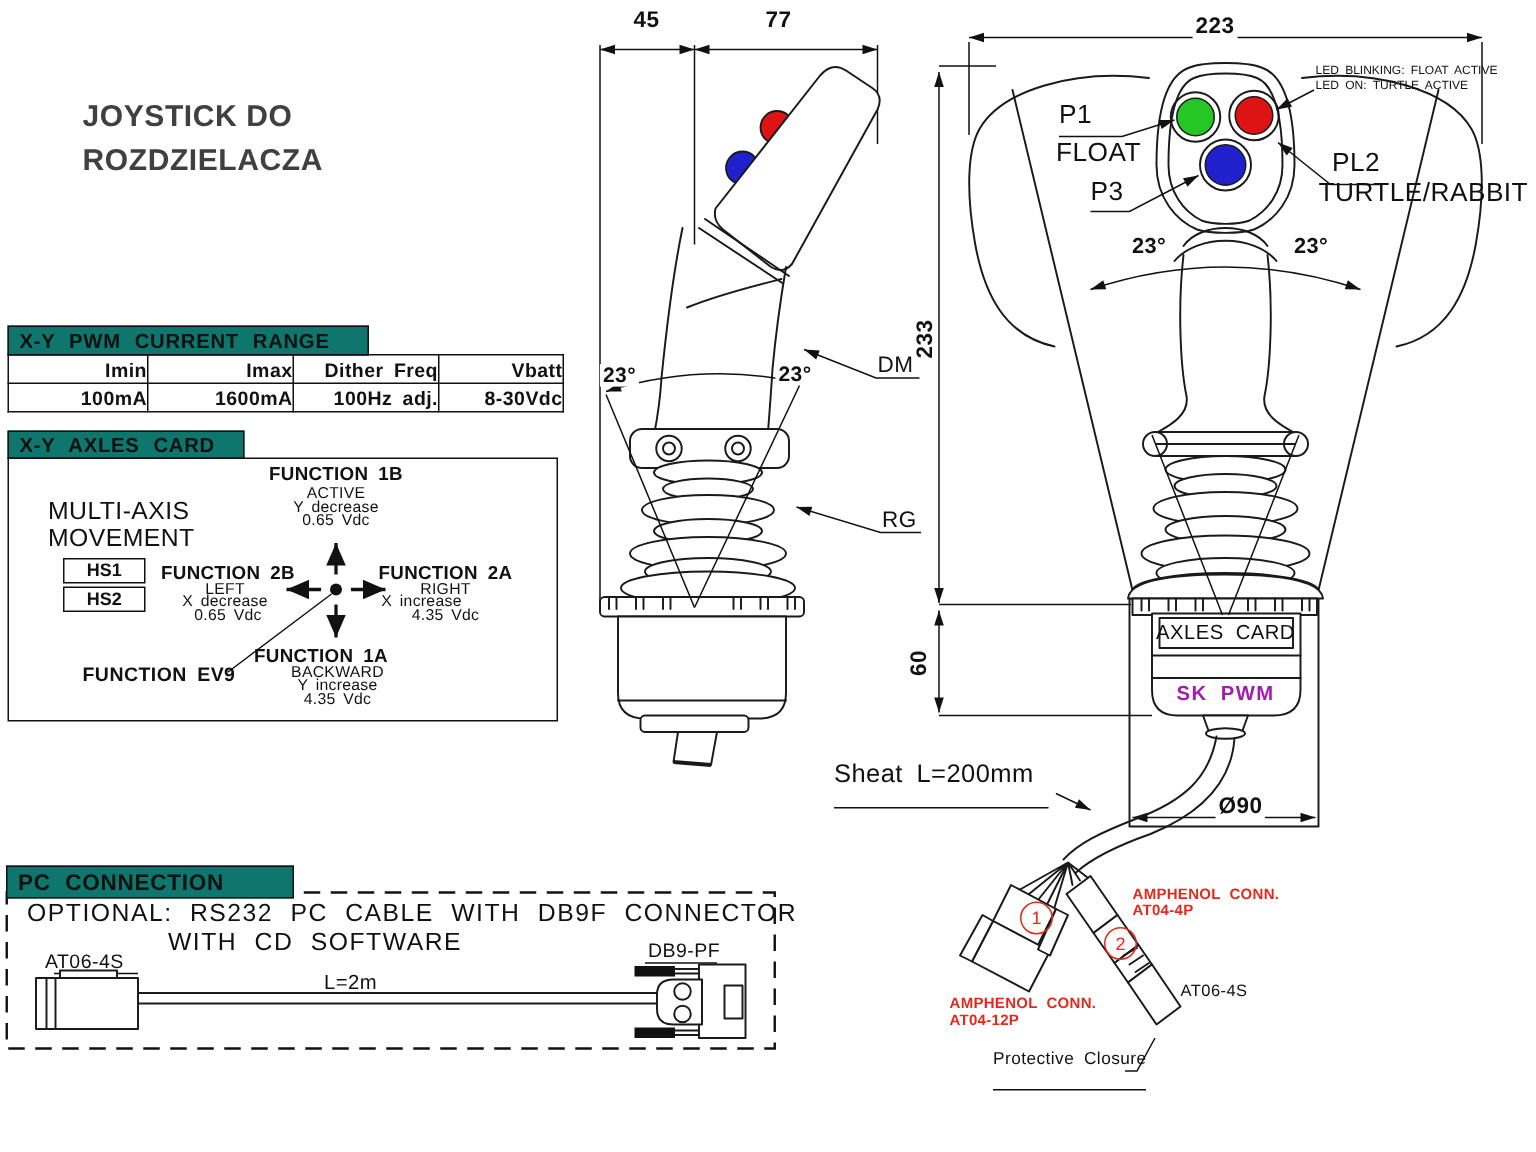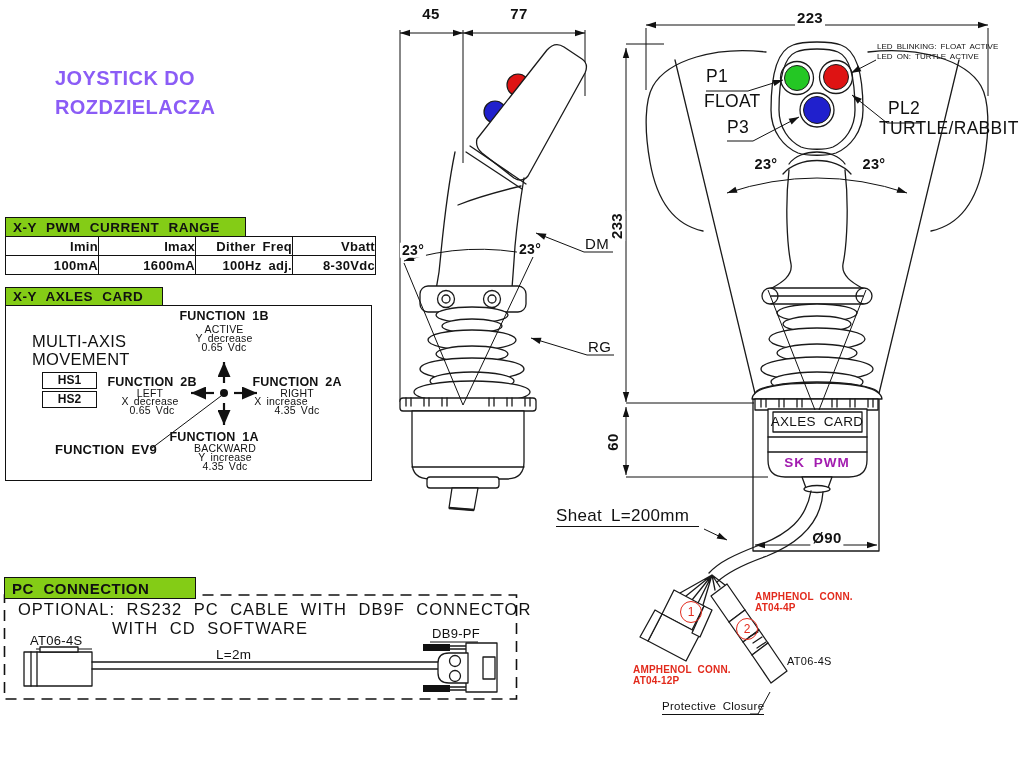--- a/index.html
+++ b/index.html
@@ -10,22 +10,22 @@
   .lnf{stroke:#1a1a1a;fill:#fff;stroke-width:1.3;stroke-linejoin:round}
   .dim{stroke:#111;fill:none;stroke-width:1}
   .thick{stroke:#1a1a1a;stroke-width:2.6}
   .t{position:absolute;white-space:nowrap;line-height:1.04;letter-spacing:.3px}
   .b{font-weight:bold}
   .cx{transform:translateX(-50%)}
   .cc{transform:translate(-50%,-50%)}
   .rot{transform:translate(-50%,-50%) rotate(-90deg)}
   .ws{word-spacing:4px}
   .wbg{background:#fff;padding:0 2px}
-  .u{border-bottom:1.5px solid #111;padding-bottom:1px}
-  .tab{position:absolute;box-sizing:border-box;border:1.6px solid #111;background:#84cc16;
+  .u{border-bottom:1.5px solid #111;padding-bottom:13px}
+  .tab{position:absolute;box-sizing:border-box;border:1.6px solid #111;background:#0f766e;
        display:flex;align-items:center;padding:0 7px;font-weight:bold;word-spacing:5px;letter-spacing:.5px}
   .panel{position:absolute;box-sizing:border-box;border:1.6px solid #111}
   table.pwm{position:absolute;left:5px;top:236px;border-collapse:collapse;table-layout:fixed;
        font-size:13px;font-weight:bold}
   table.pwm td{border:1.6px solid #111;text-align:right;padding:0;height:18px;word-spacing:3px;letter-spacing:.3px}
   .hsbox{position:absolute;box-sizing:border-box;border:1.4px solid #111;font-size:12px;font-weight:bold;
        text-align:center;line-height:14px}
   .fn{font-size:12.5px;font-weight:bold;letter-spacing:.2px;word-spacing:3px}
   .fns{font-size:10.5px;letter-spacing:.2px;word-spacing:2px}
   .small-red{font-size:10px;font-weight:bold;letter-spacing:.2px;word-spacing:3px}
@@ -217,21 +217,21 @@
       <rect x="423" y="685" width="27" height="7" fill="#111"></rect>
       <path class="ln" d="M450,646 H466 M450,649 H466 M450,687 H466 M450,690 H466"></path>
       <rect class="lnf" x="466" y="643" width="31" height="49"></rect>
       <path class="lnf" d="M449,653 L468,653 L468,683 L449,683 Q438,683 438,673 L438,663 Q438,653 449,653 Z"></path>
       <circle class="lnf" cx="455" cy="661" r="5.5"></circle>
       <circle class="lnf" cx="455" cy="676" r="5.5"></circle>
       <rect class="lnf" x="483" y="657" width="12" height="22"></rect>
     </g>
   </svg>
 
-  <div class="t b" style="left: 55px; top: 64px; font-size: 20px; line-height: 29px; letter-spacing: 0.4px; color: #8b5cf6;">
+  <div class="t b" style="left: 55px; top: 64px; font-size: 20px; line-height: 29px; letter-spacing: 0.4px; color: #404040;">
     <div>JOYSTICK DO</div>
     <div>ROZDZIELACZA</div>
   </div>
 
   <div class="tab" style="left:5px;top:217px;width:241px;height:20px;font-size:13.5px">X-Y PWM CURRENT RANGE</div>
   <table class="pwm">
     <tbody>
         <tr>
       <td style="width:92px">Imin</td>
       <td style="width:96px">Imax</td>

